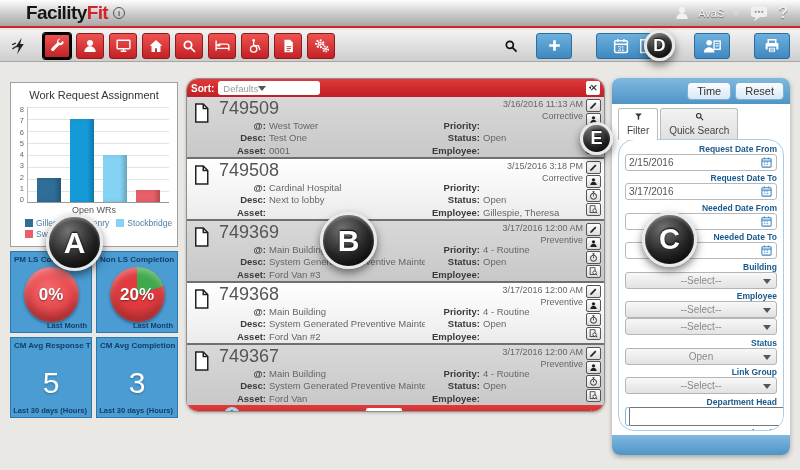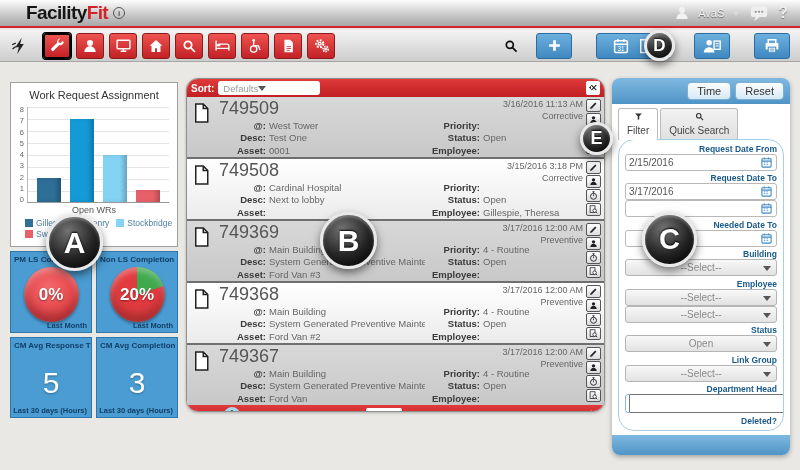--- a/index.html
+++ b/index.html
@@ -795,20 +795,21 @@
       <input type="text" value="3/17/2016" style="">
       <span>
           <svg width="13" height="13" viewBox="0 0 24 24">
             <rect x="3.5" y="5" width="17" height="15.5" rx="1.5" fill="none" stroke="#3f88c5" stroke-width="2"></rect>
             <path d="M3.5 9.5h17M8 2.8v3.4M16 2.8v3.4" stroke="#3f88c5" stroke-width="2"></path>
             <path d="M7 12.5h3M12 12.5h3M7 16h3M12 16h3" stroke="#3f88c5" stroke-width="1.4"></path>
           </svg>
         </span>
     </div>
 
+    <div class="f-label">Needed Date From</div>
     <div class="f-input">
       <input type="text" value="" style="">
       <span>
           <svg width="13" height="13" viewBox="0 0 24 24">
             <rect x="3.5" y="5" width="17" height="15.5" rx="1.5" fill="none" stroke="#3f88c5" stroke-width="2"></rect>
             <path d="M3.5 9.5h17M8 2.8v3.4M16 2.8v3.4" stroke="#3f88c5" stroke-width="2"></path>
             <path d="M7 12.5h3M12 12.5h3M7 16h3M12 16h3" stroke="#3f88c5" stroke-width="1.4"></path>
           </svg>
         </span>
     </div>

